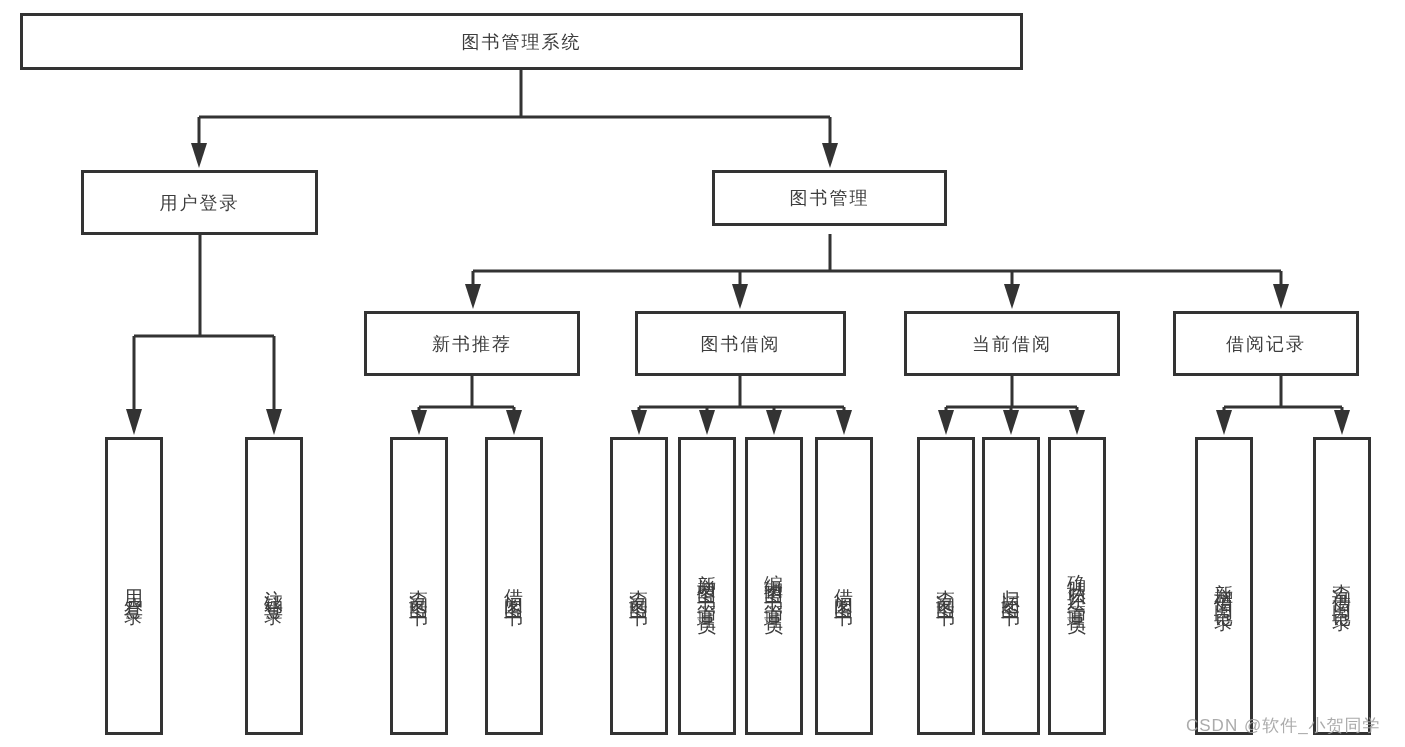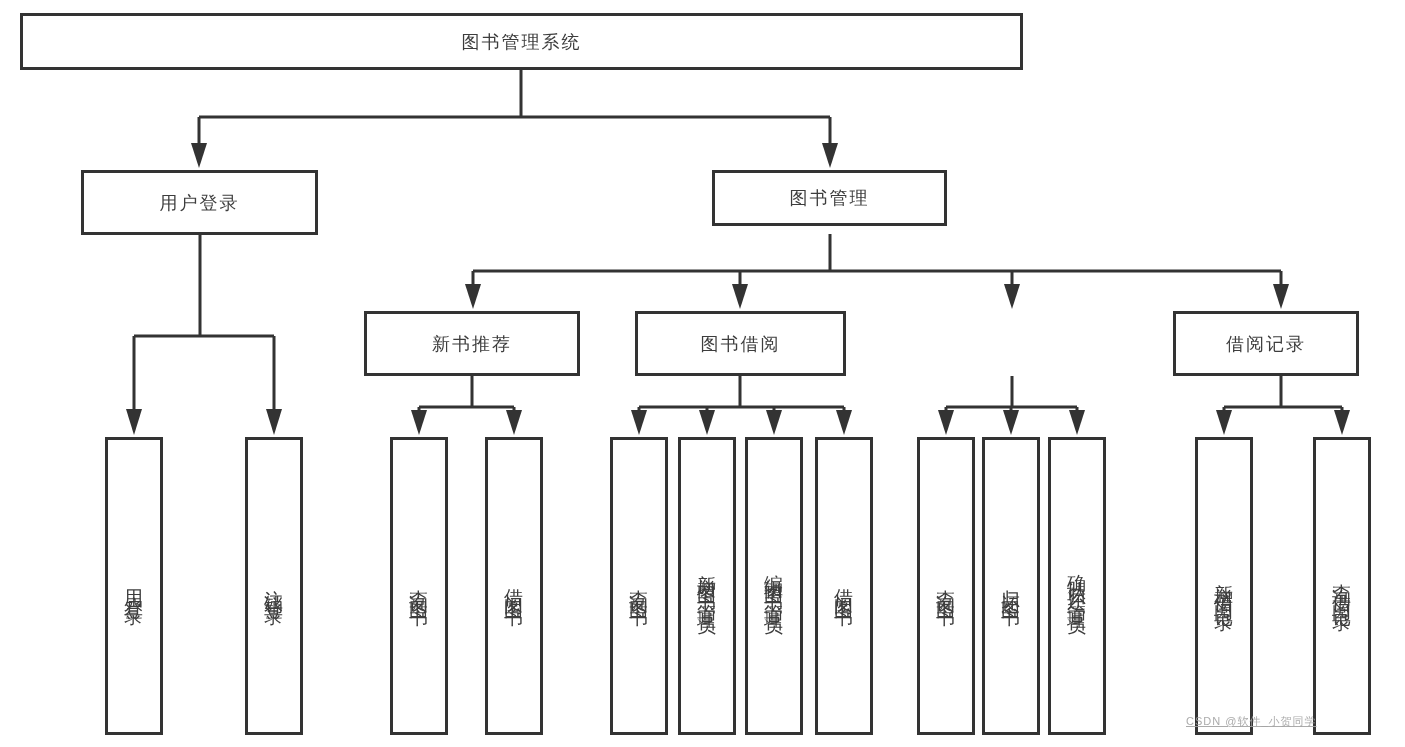--- a/index.html
+++ b/index.html
@@ -25,26 +25,25 @@
   .vbox > span{
     writing-mode:vertical-rl;
     font-size:19px;
     letter-spacing:6px;
     line-height:1;
     white-space:nowrap;
   }
   .watermark{
     position:absolute;
     left:1186px;top:714px;
-    font-size:11px;
+    font-size:17px;
     letter-spacing:1px;
     color:rgba(162,162,162,0.9);
     z-index:5;
     white-space:nowrap;
-    text-decoration:underline;
   }
 </style>
 </head>
 <body>
 
 <div class="canvas">
 
   <svg class="connectors" viewBox="0 0 1405 747" xmlns="http://www.w3.org/2000/svg">
     <g stroke="#333333" stroke-width="3" fill="none">
 
@@ -89,20 +88,21 @@
     </g>
   </svg>
 
   <div class="box hbox" style="left:20px;top:13px;width:1003px;height:57px;">图书管理系统</div>
 
   <div class="box hbox" style="left:81px;top:170px;width:237px;height:65px;">用户登录</div>
   <div class="box hbox" style="left:712px;top:170px;width:235px;height:56px;">图书管理</div>
 
   <div class="box hbox" style="left:364px;top:311px;width:216px;height:65px;">新书推荐</div>
   <div class="box hbox" style="left:635px;top:311px;width:211px;height:65px;">图书借阅</div>
+  <div class="box hbox" style="left:904px;top:311px;width:216px;height:65px;">当前借阅</div>
   <div class="box hbox" style="left:1173px;top:311px;width:186px;height:65px;">借阅记录</div>
 
   <div class="box vbox" style="left:105px;top:437px;">
     <span>用户登录</span>
   </div>
   <div class="box vbox" style="left:245px;top:437px;">
     <span>注销登录</span>
   </div>
 
   <div class="box vbox" style="left:390px;top:437px;">

